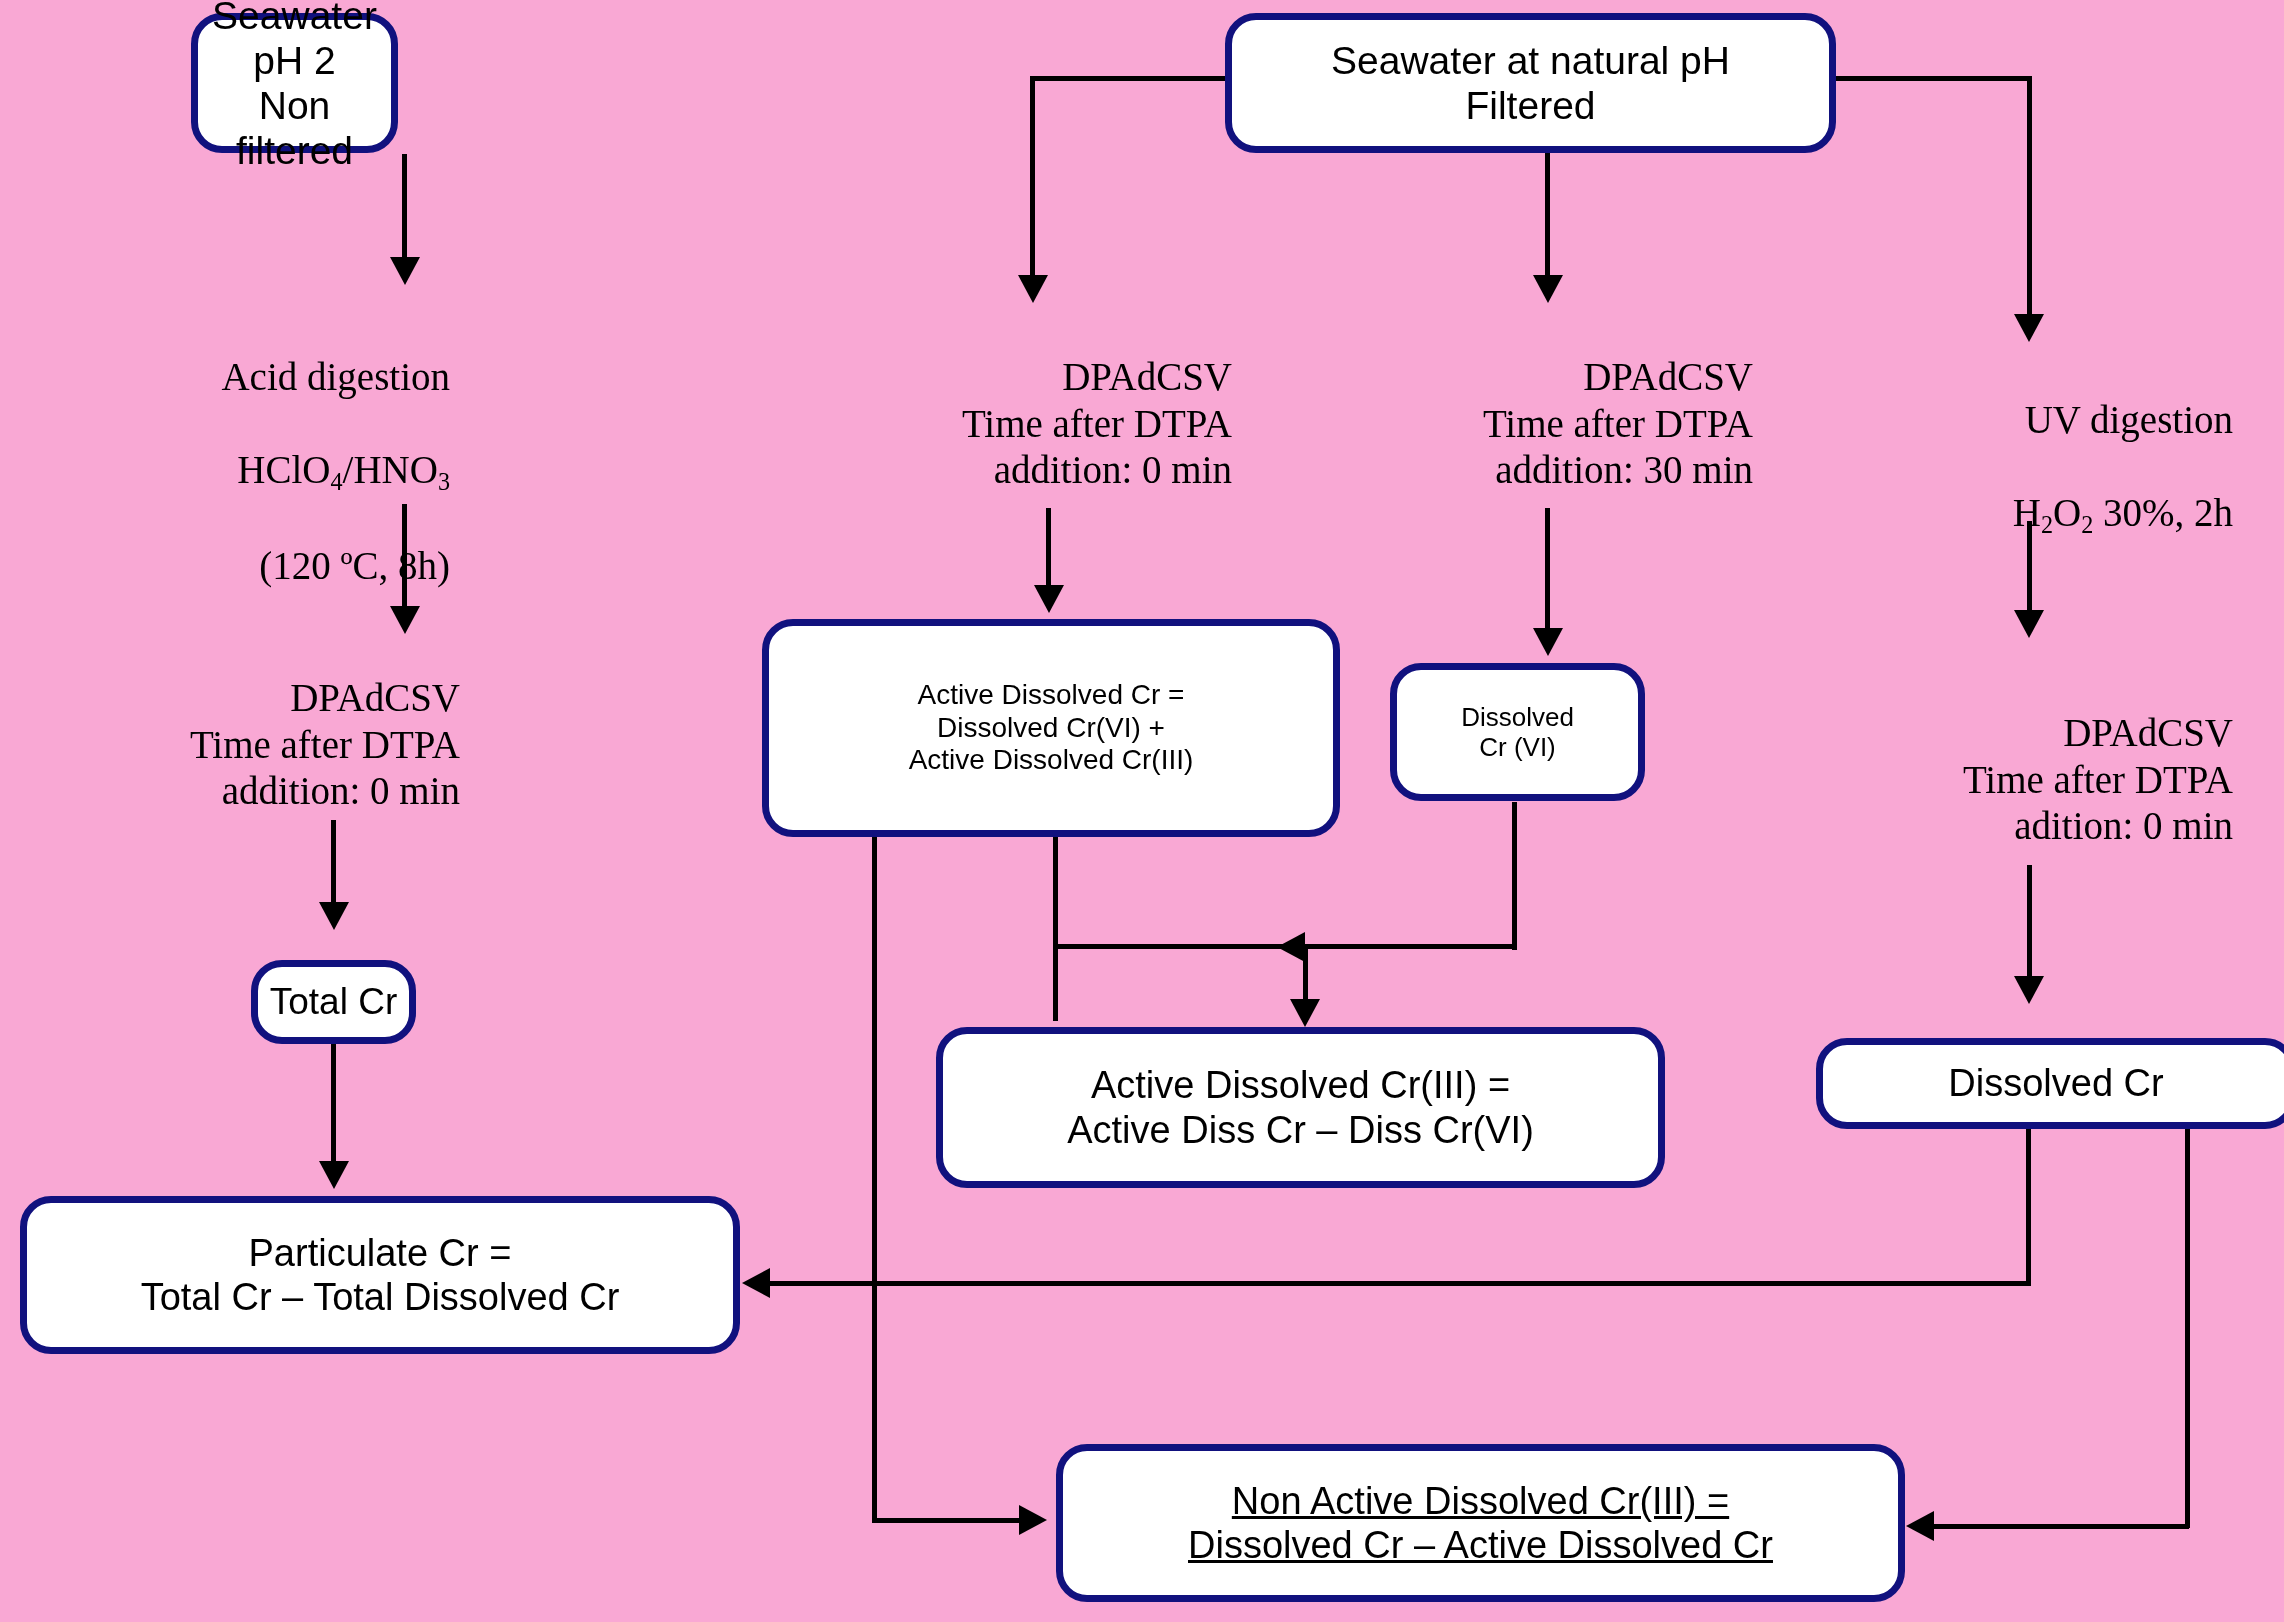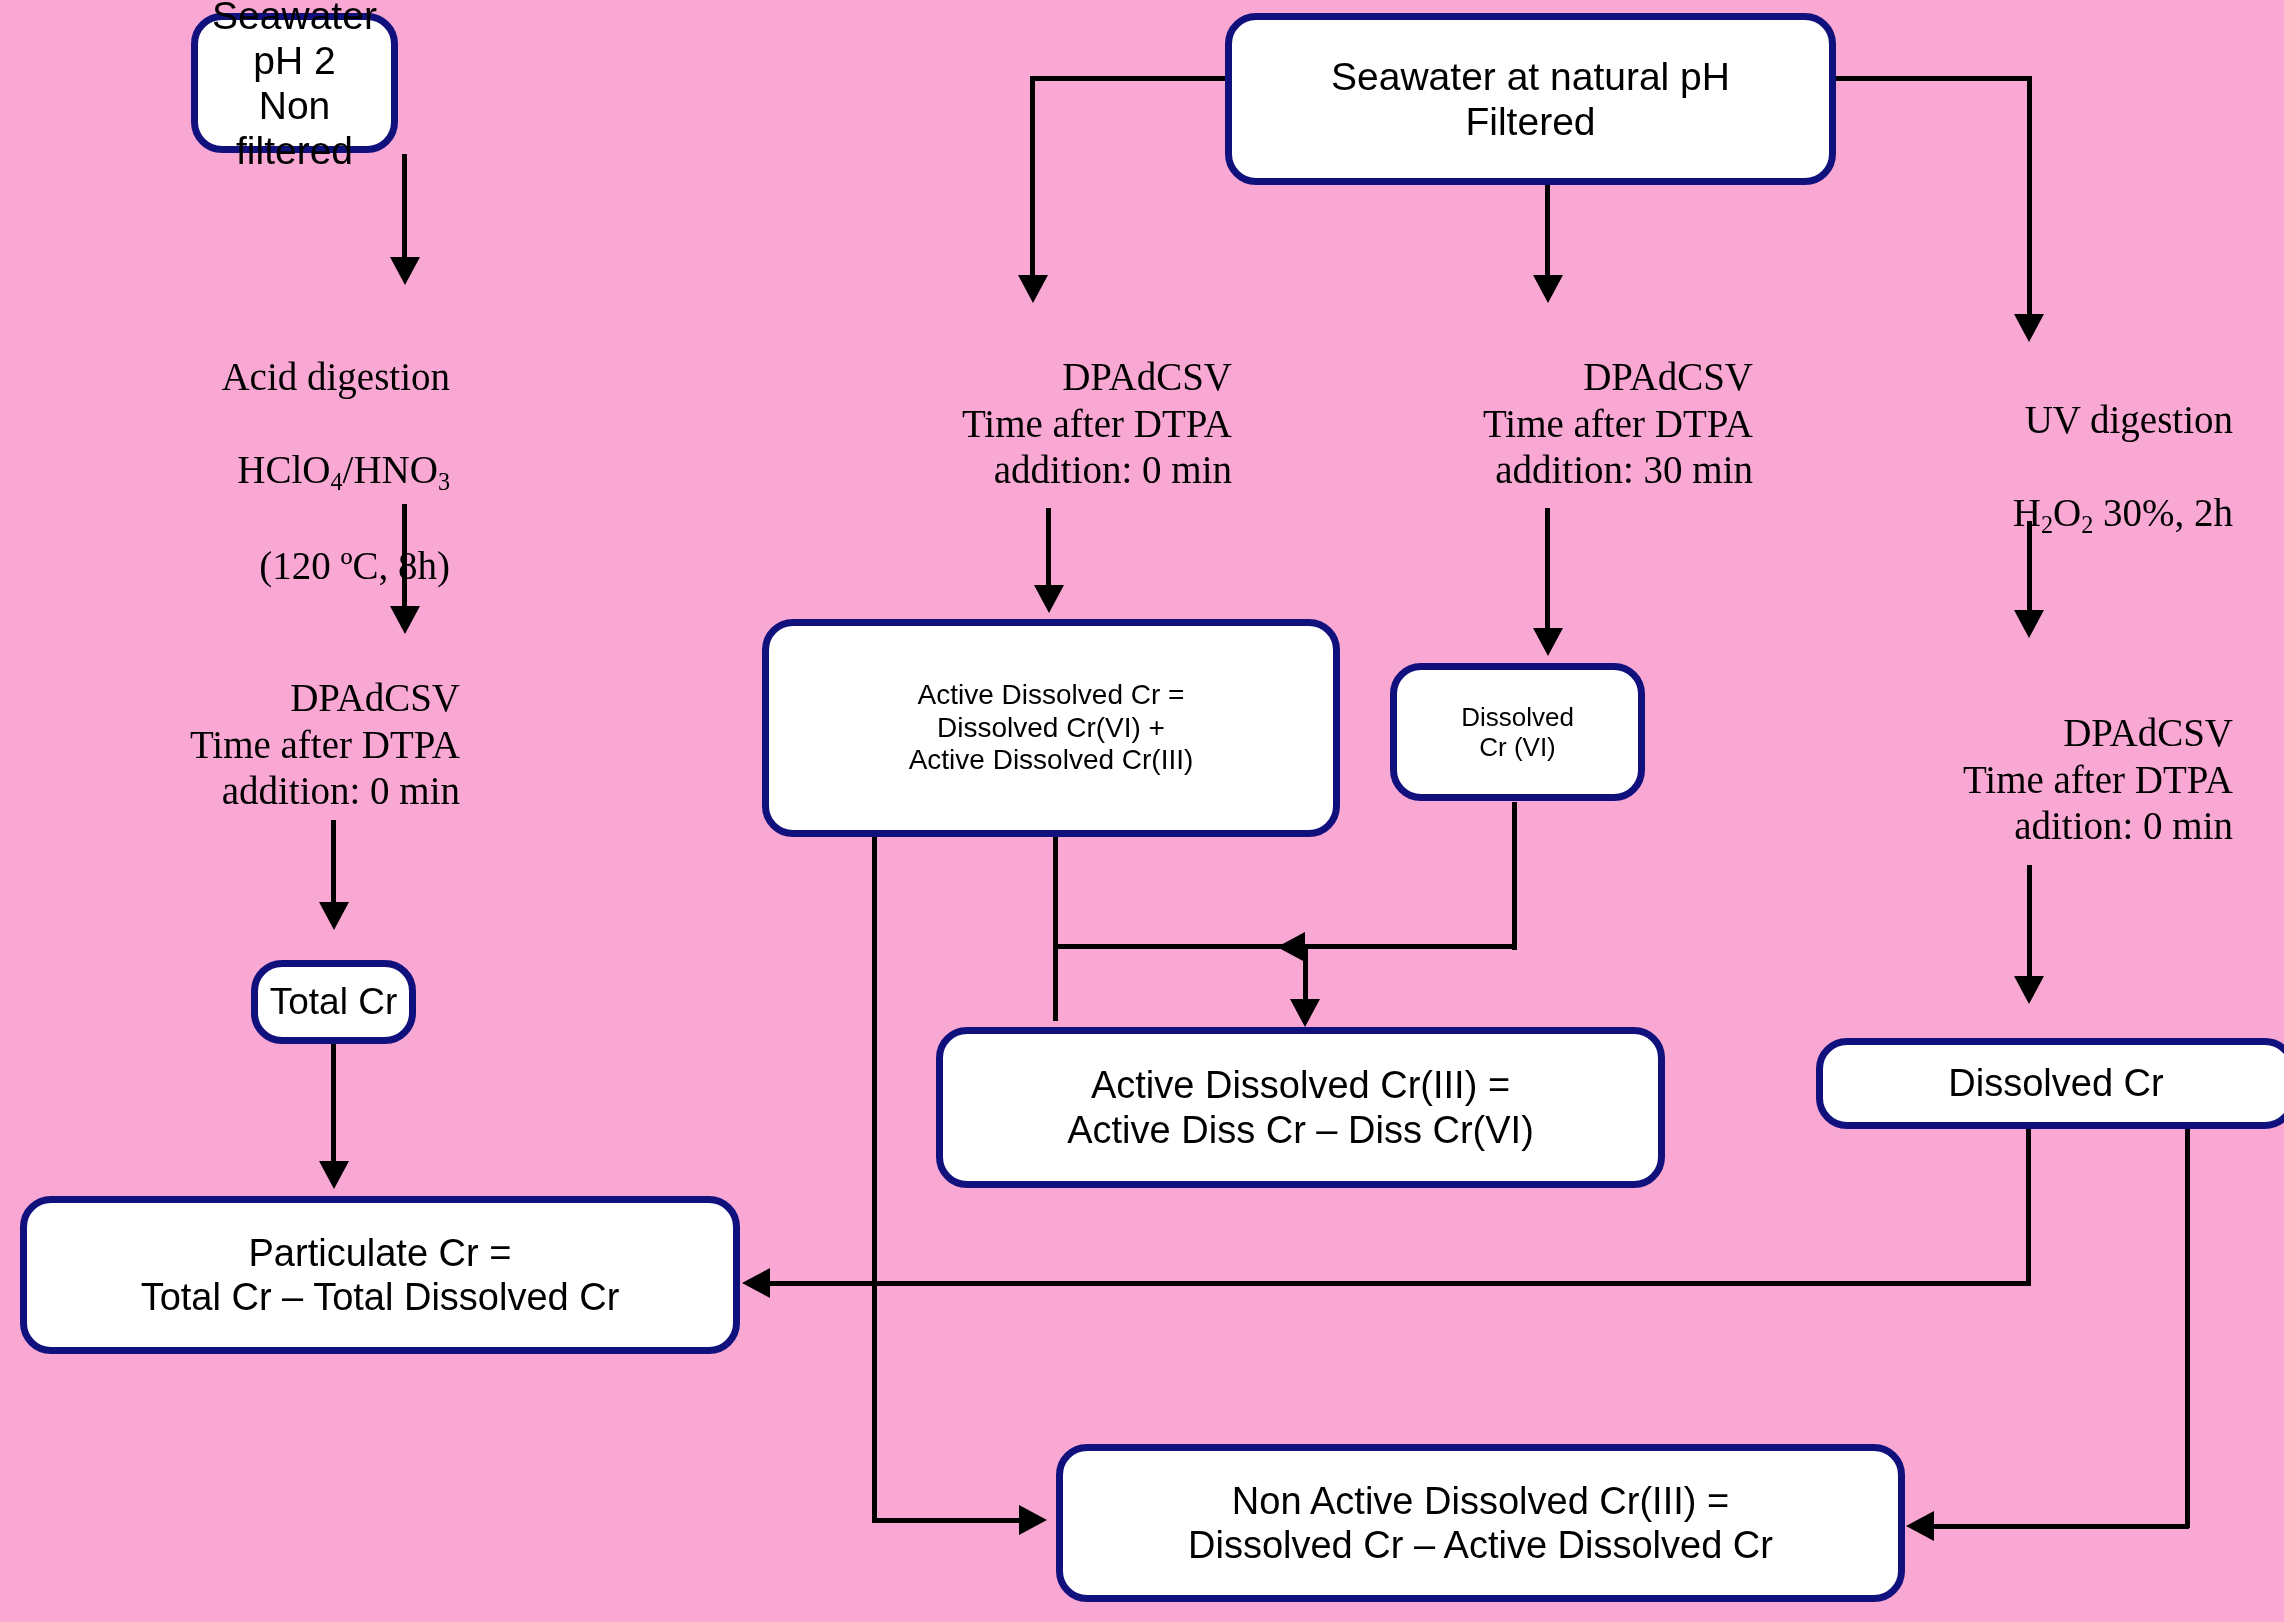--- a/index.html
+++ b/index.html
@@ -62,21 +62,21 @@
 </head>
 <body>
 
 <div id="stage">
 
   <div class="box" style="left:191px;top:13px;width:207px;height:140px;font-size:39px;">
     <span class="txt">Seawater pH 2
 Non filtered</span>
   </div>
 
-  <div class="box" style="left:1225px;top:13px;width:611px;height:172px;font-size:39px;">
+  <div class="box" style="left:1225px;top:13px;width:611px;height:140px;font-size:39px;">
     <span class="txt">Seawater at natural pH
 Filtered</span>
   </div>
 
   <div class="box" style="left:251px;top:960px;width:165px;height:84px;font-size:37px;">
     <span class="txt">Total Cr</span>
   </div>
 
   <div class="box" style="left:762px;top:619px;width:578px;height:218px;font-size:28px;">
     <span class="txt">Active Dissolved Cr =
@@ -96,21 +96,21 @@
   <div class="box" style="left:936px;top:1027px;width:729px;height:161px;font-size:38px;">
     <span class="txt">Active Dissolved Cr(III) =
 Active Diss Cr – Diss Cr(VI)</span>
   </div>
 
   <div class="box" style="left:20px;top:1196px;width:720px;height:158px;font-size:38px;">
     <span class="txt">Particulate Cr =
 Total Cr – Total Dissolved Cr</span>
   </div>
 
-  <div class="box" style="left:1056px;top:1444px;width:849px;height:158px;font-size:38px;">
+  <div class="box" style="left:1056px;top:1444px;width:849px;height:158px;font-size:38px;text-decoration:underline;">
     <span class="txt">Non Active Dissolved Cr(III) =
 Dissolved Cr – Active Dissolved Cr</span>
   </div>
 
   <div class="label" style="left:143px;top:307px;width:307px;font-size:39px;">
     <span>Acid digestion</span><br>
     <span><span>HClO</span><sub>4</sub><span>/HNO</span><sub>3</sub></span><br>
     <span>(120 ºC, 8h)</span>
   </div>
 

